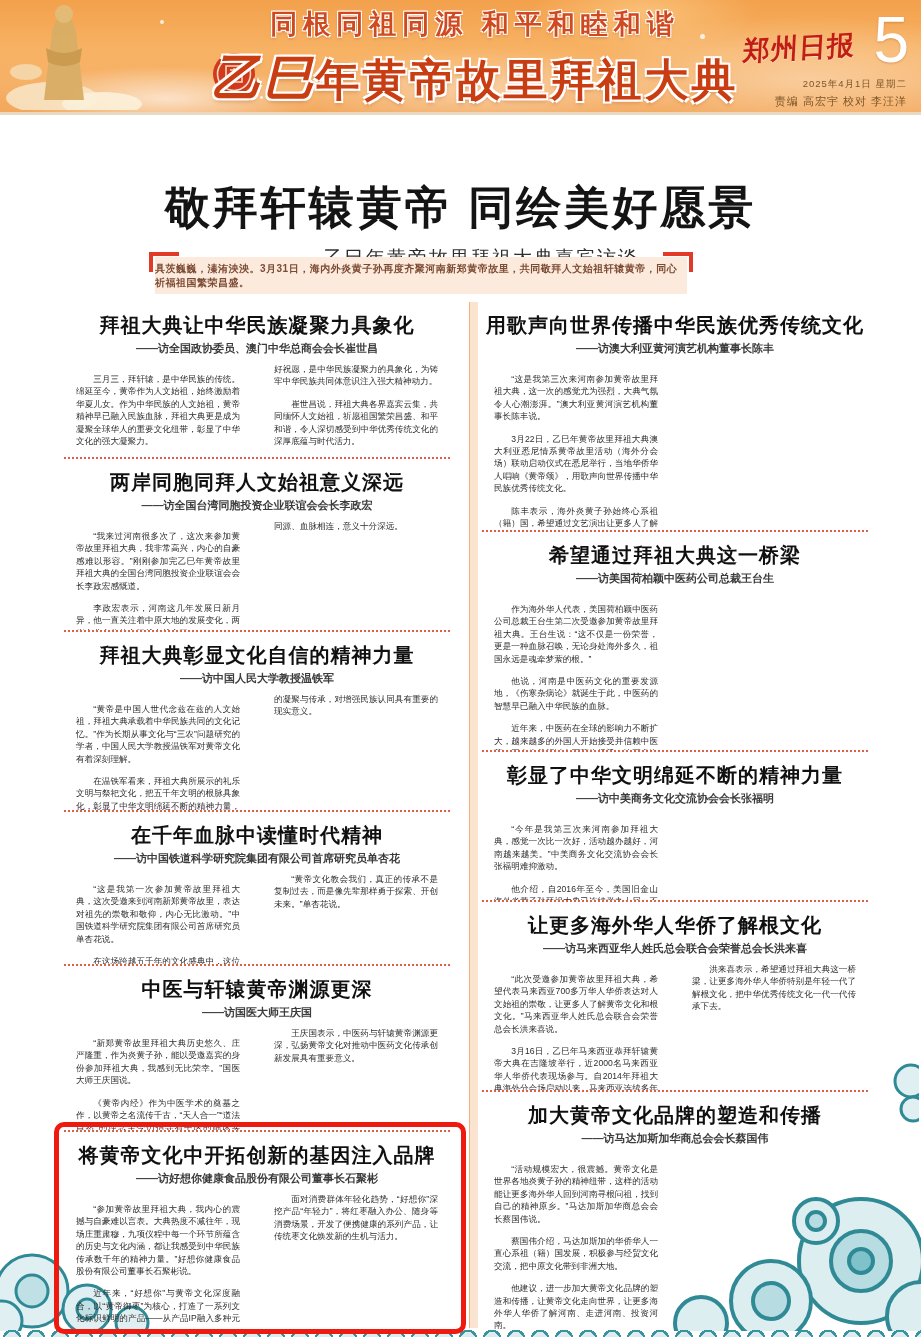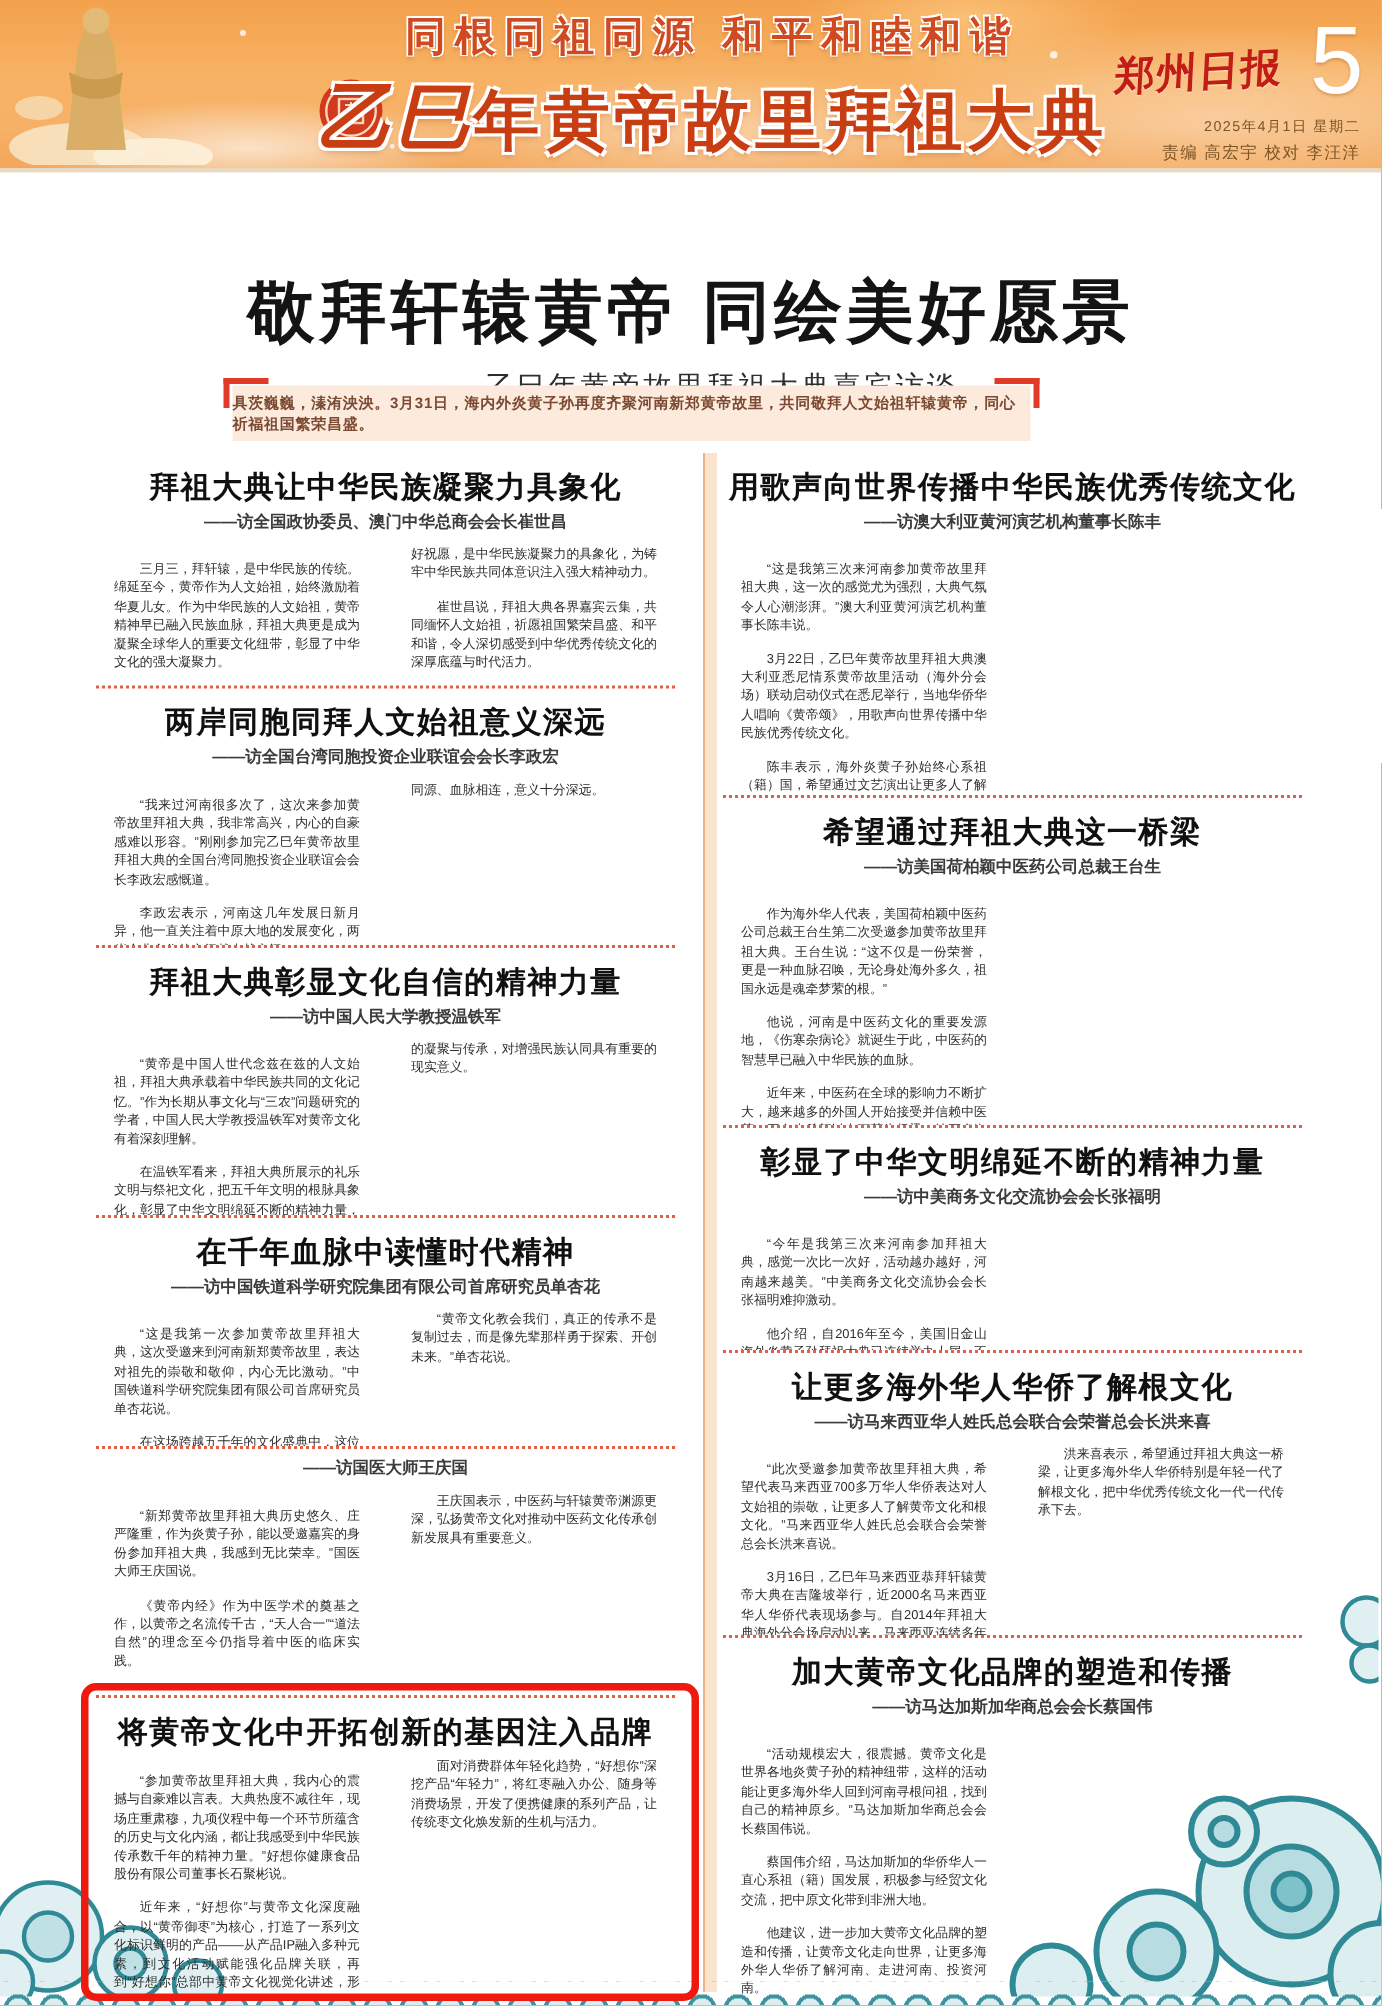--- a/index.html
+++ b/index.html
@@ -153,29 +153,31 @@
     <div class="article divided" style="height:154px;">
       <h2>在千年血脉中读懂时代精神</h2>
       <h3>——访中国铁道科学研究院集团有限公司首席研究员单杏花</h3>
       <div class="body">
         <p>“这是我第一次参加黄帝故里拜祖大典，这次受邀来到河南新郑黄帝故里，表达对祖先的崇敬和敬仰，内心无比激动。”中国铁道科学研究院集团有限公司首席研究员单杏花说。</p>
         <p>在这场跨越五千年的文化盛典中，这位科研工作者在千年血脉中读懂了开拓创新的时代精神。</p>
         <p>“黄帝文化教会我们，真正的传承不是复制过去，而是像先辈那样勇于探索、开创未来。”单杏花说。</p>
       </div>
     </div>
     <div class="article divided" style="height:166px;">
+      <h2>中医与轩辕黄帝渊源更深</h2>
       <h3>——访国医大师王庆国</h3>
       <div class="body">
         <p>“新郑黄帝故里拜祖大典历史悠久、庄严隆重，作为炎黄子孙，能以受邀嘉宾的身份参加拜祖大典，我感到无比荣幸。”国医大师王庆国说。</p>
         <p>《黄帝内经》作为中医学术的奠基之作，以黄帝之名流传千古，“天人合一”“道法自然”的理念至今仍指导着中医的临床实践。</p>
         <p>王庆国表示，中医药与轩辕黄帝渊源更深，弘扬黄帝文化对推动中医药文化传承创新发展具有重要意义。</p>
       </div>
     </div>
     <div class="article divided" style="height:196px;">
       <h2>将黄帝文化中开拓创新的基因注入品牌</h2>
+      <h3>——访好想你健康食品股份有限公司董事长石聚彬</h3>
       <div class="body">
         <p>“参加黄帝故里拜祖大典，我内心的震撼与自豪难以言表。大典热度不减往年，现场庄重肃穆，九项仪程中每一个环节所蕴含的历史与文化内涵，都让我感受到中华民族传承数千年的精神力量。”好想你健康食品股份有限公司董事长石聚彬说。</p>
         <p>近年来，“好想你”与黄帝文化深度融合，以“黄帝御枣”为核心，打造了一系列文化标识鲜明的产品——从产品IP融入多种元素，到文化活动赋能强化品牌关联，再到“好想你”总部中黄帝文化视觉化讲述，形成从文化创新到文化伴手礼的全链条。</p>
         <p>面对消费群体年轻化趋势，“好想你”深挖产品“年轻力”，将红枣融入办公、随身等消费场景，开发了便携健康的系列产品，让传统枣文化焕发新的生机与活力。</p>
       </div>
     </div>
   </div>
 
   <div class="col col-right">
     <div class="article" style="height:228px;">

